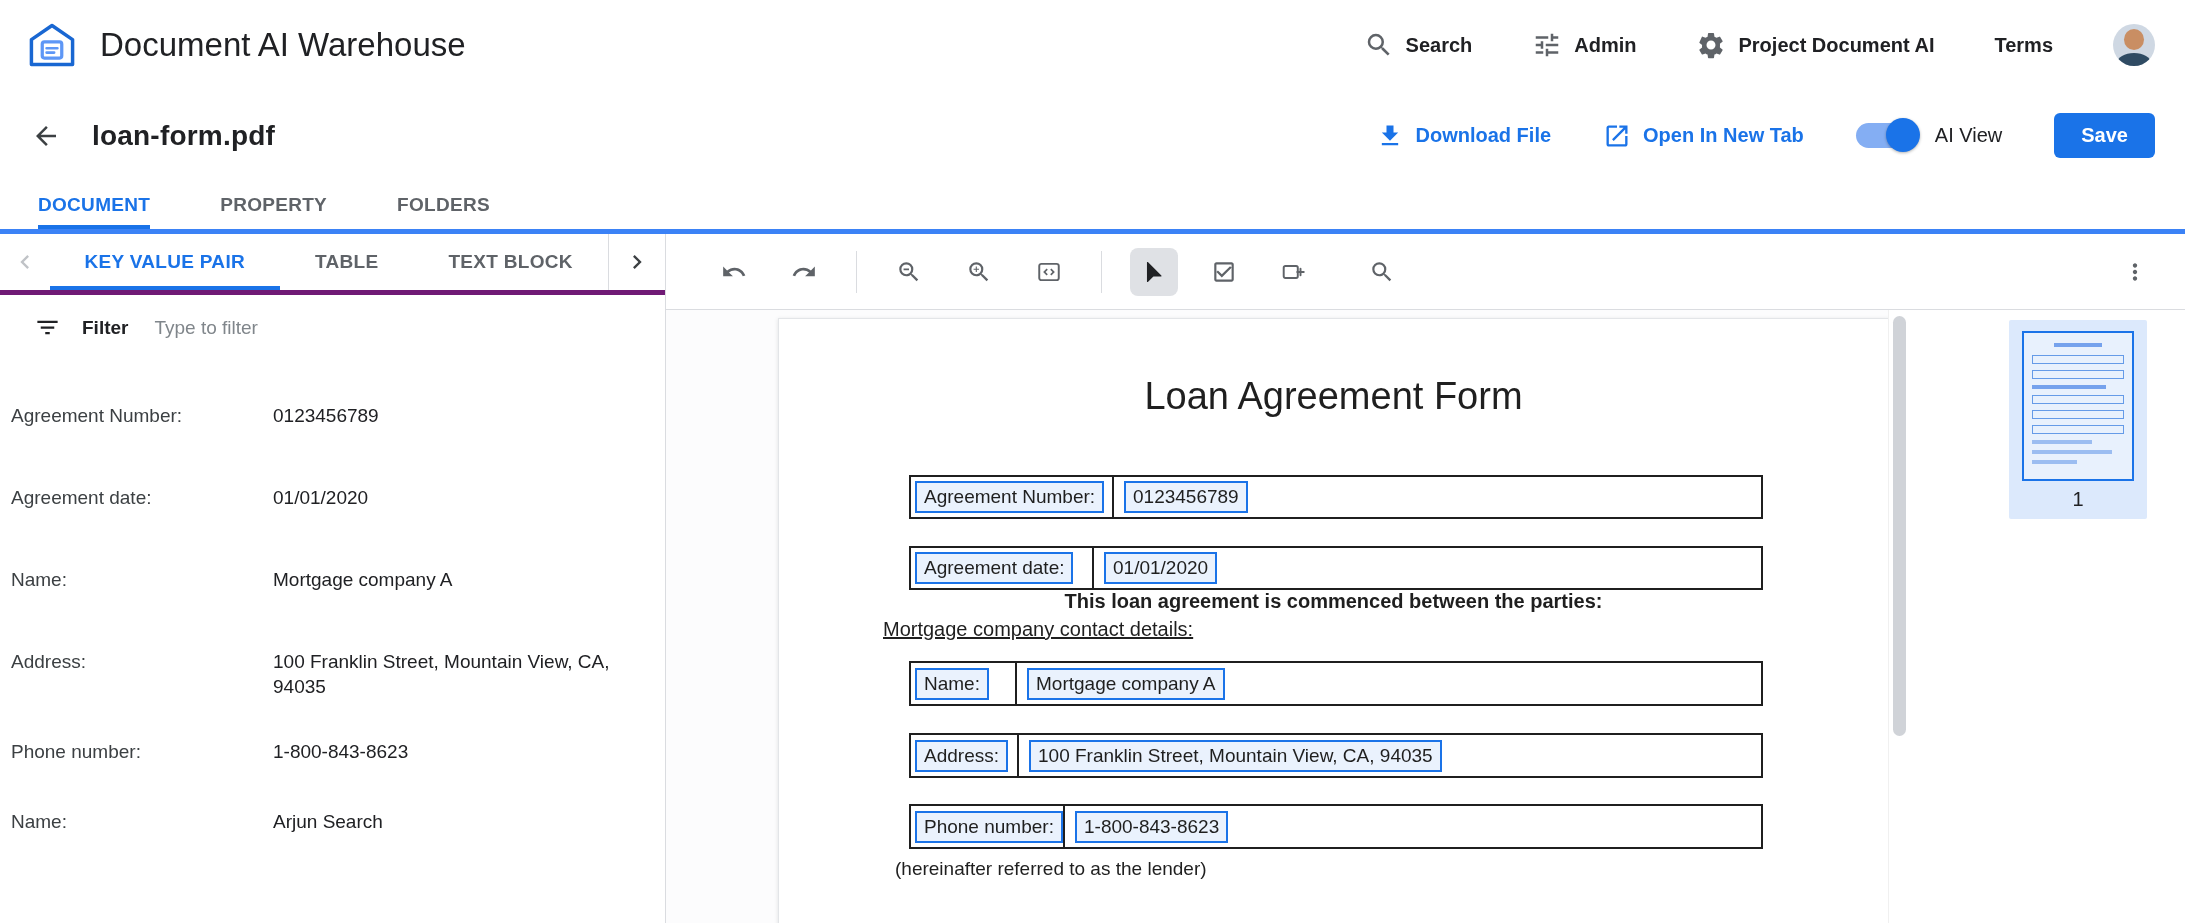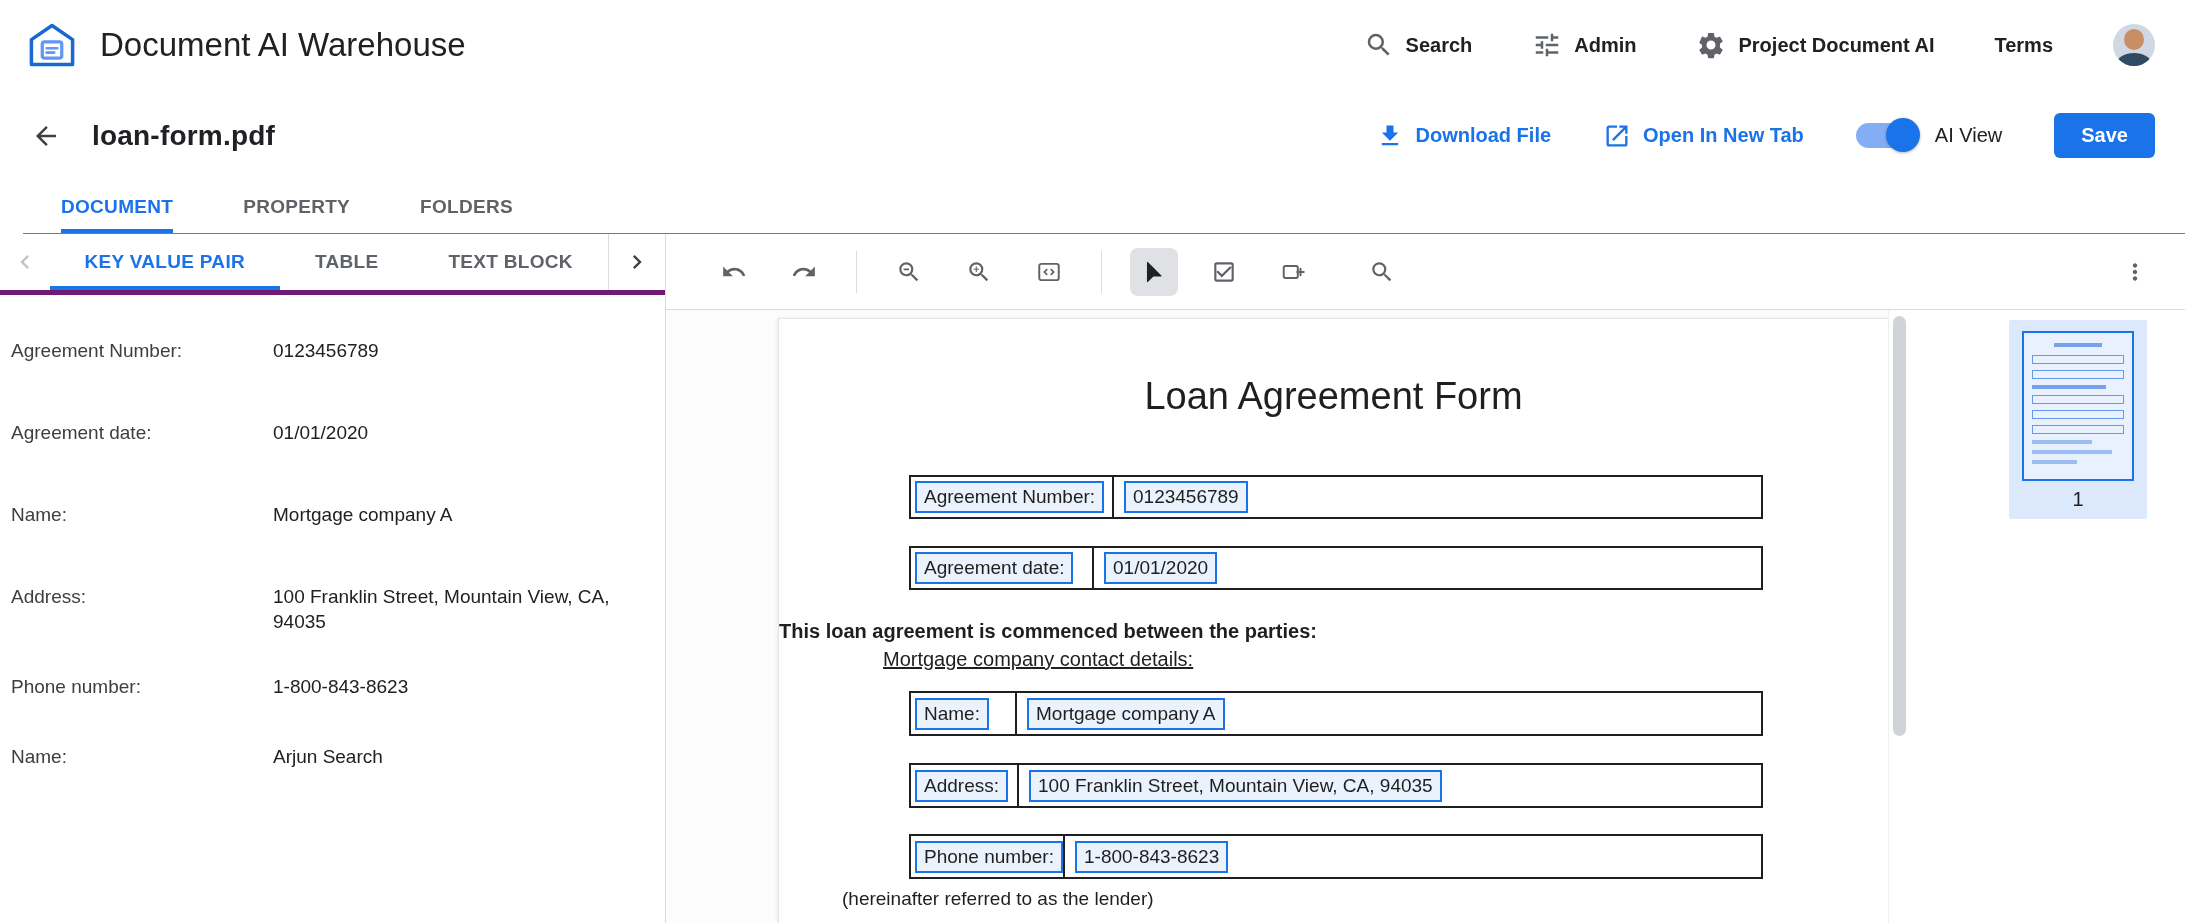--- a/index.html
+++ b/index.html
@@ -27,21 +27,21 @@
   .doc-actions { margin-left:auto; display:flex; align-items:center; gap:52px; }
   .link-btn { display:flex; align-items:center; gap:12px; color:#1a73e8; font-size:20px; font-weight:700; cursor:pointer; white-space:nowrap; }
   .link-btn svg { fill:#1a73e8; }
   .toggle-group { display:flex; align-items:center; gap:18px; }
   .toggle { width:61px; height:25px; border-radius:13px; background:#84aef3; position:relative; cursor:pointer; flex:none; }
   .toggle-thumb { position:absolute; right:-3px; top:-5px; width:34px; height:34px; border-radius:50%; background:#1a73e8; box-shadow:0 1px 3px rgba(0,0,0,.3); }
   .toggle-label { font-size:20px; color:#202124; }
   .save-btn { background:#1a73e8; color:#fff; font-size:20px; font-weight:700; padding:11px 27px; border:none; border-radius:6px; cursor:pointer; }
 
   
-  .tabs-row { height:53px; flex:none; border-bottom:1px solid #3b82f6; display:flex; padding-left:38px; gap:70px; background:#fff;margin-left:23px; }
+  .tabs-row { height:53px; flex:none; border-bottom:5px solid #3b82f6; display:flex; padding-left:38px; gap:70px; background:#fff; }
   .tab { display:flex; align-items:center; font-size:19px; font-weight:700; color:#5f6368; letter-spacing:.3px; cursor:pointer; }
   .tab.active { color:#1a73e8; box-shadow:inset 0 -4px 0 #1a73e8; }
 
   
   .content { flex:1; display:flex; min-height:0; }
   .left-panel { width:666px; flex:none; border-right:1px solid #dadce0; display:flex; flex-direction:column; min-height:0; }
 
   .subtabs { height:61px; flex:none; border-bottom:5px solid #701a75; display:flex; align-items:stretch; }
   .nav-chev { width:52px; display:grid; place-items:center; cursor:pointer; }
   .nav-chev.left svg { fill:#c0c3c7; }
@@ -77,23 +77,23 @@
 
   .canvas { flex:1; display:flex; min-height:0; background:#fcfcfd; }
   .doc-area { flex:1; position:relative; overflow:hidden; }
   .page { position:absolute; left:112px; top:8px; width:1111px; height:840px; background:#fff; border:1px solid #e3e5e8; box-shadow:0 1px 4px rgba(60,64,67,.15); }
 
   .pg-title { margin-top:55px; text-align:center; font-size:38px; line-height:44px; color:#1f1f1f; }
   .frow { margin-left:130px; width:854px; height:44px; border:2px solid #1f1f1f; display:flex; align-items:stretch; background:#fff; }
   .fcell-label { flex:none; border-right:2px solid #1f1f1f; display:flex; align-items:center; padding-left:4px; }
   .fcell-value { flex:1; display:flex; align-items:center; padding-left:10px; }
   .chip { display:inline-flex; align-items:center; height:32px; border:2px solid #1a73e8; background:rgba(26,115,232,.09); padding:0 7px; font-size:19px; color:#1f1f1f; white-space:nowrap; cursor:pointer; }
-  .pg-bold { margin-top:30px; font-size:20px; font-weight:700; color:#1f1f1f; }
+  .pg-bold { text-align:center; font-size:20px; font-weight:700; color:#1f1f1f; }
   .pg-underline { margin-top:5px; padding-left:104px; font-size:20px; color:#1f1f1f; text-decoration:underline; }
-  .pg-note { margin-top:9px; padding-left:63px; font-size:19px; color:#1f1f1f; }
+  .pg-note { margin-top:9px; padding-left:116px; font-size:19px; color:#1f1f1f; }
 
   .vscroll { width:21px; flex:none; background:#fff; border-left:1px solid #f0f0f0; position:relative; }
   .vthumb { position:absolute; top:6px; left:4px; width:13px; height:420px; background:#d0d3d8; border-radius:7px; cursor:pointer; }
 
   .thumbs { width:276px; flex:none; background:#fff; }
   .thumb-card { width:138px; margin:10px 0 0 100px; background:#dce9fc; border-radius:2px; padding:11px 0 2px; cursor:pointer; }
   .thumb-page { width:112px; height:150px; margin:0 auto; background:#fff; border:2px solid #1a73e8; position:relative; overflow:hidden; }
   .thumb-page::after { content:""; position:absolute; inset:0; background:rgba(26,115,232,.10); }
   .tl { height:4px; background:#aac6f2; margin:6px 8px 0; }
   .tl.box { height:9px; background:transparent; border:1px solid #6ea0e8; }
@@ -204,20 +204,29 @@
         <div class="subtab">TEXT BLOCK</div>
         <span class="nav-chev right">
           <span>
               <svg viewBox="0 0 24 24" width="28" height="28">
                 <path d="M8.59 16.59 10 18l6-6-6-6-1.41 1.41L13.17 12z"></path>
               </svg>
             </span>
         </span>
       </div>
 
+      <div class="filter-row">
+        <span>
+            <svg viewBox="0 0 24 24" width="27" height="27">
+              <path d="M10 18h4v-2h-4v2zM3 6v2h18V6H3zm3 7h12v-2H6v2z"></path>
+            </svg>
+          </span>
+        <span class="filter-label">Filter</span>
+        <input class="filter-input" placeholder="Type to filter" style="">
+      </div>
 
       <div class="kv-list">
         <div class="kvrow">
           <span class="kvlabel">Agreement Number:</span>
           <span class="kvvalue">0123456789</span>
         </div>
         <div class="kvrow">
           <span class="kvlabel">Agreement date:</span>
           <span class="kvvalue">01/01/2020</span>
         </div>

